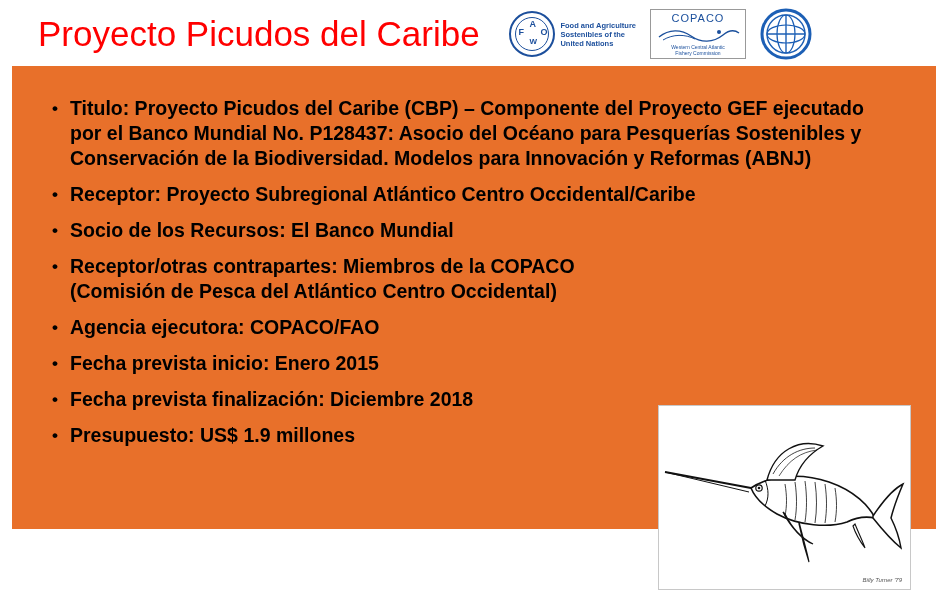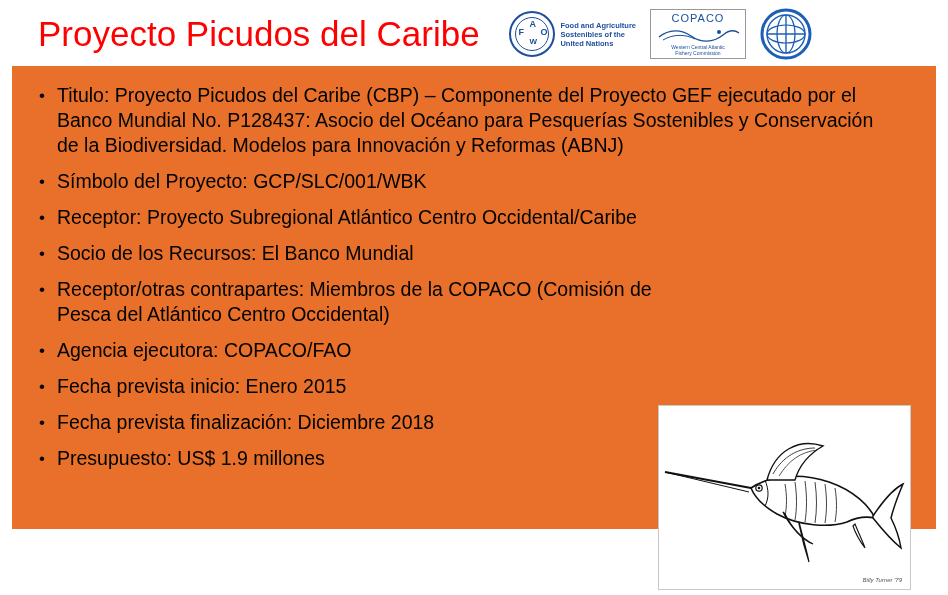--- a/index.html
+++ b/index.html
@@ -134,22 +134,23 @@
     position: absolute;
     left: 12px;
     top: 66px;
     width: 924px;
     height: 463px;
     background: #e8702a;
     box-sizing: border-box;
   }
   ul.bullets {
     list-style: none;
-    margin: 3px;
+    margin: 16px;
     padding: 14px 20px 0 20px;
+    font-weight: bold;
   }
   ul.bullets li {
     position: relative;
     color: #000000;
     font-size: 19.5px;
     line-height: 25px;
     padding-left: 22px;
     margin-bottom: 11px;
   }
   ul.bullets li::before {
@@ -241,21 +242,20 @@
         <ellipse cx="26" cy="26" rx="9" ry="19" fill="none" stroke="#1c5fb5" stroke-width="1.2"></ellipse>
         <ellipse cx="26" cy="26" rx="19" ry="9" fill="none" stroke="#1c5fb5" stroke-width="1.2"></ellipse>
       </svg>
 
     </div>
   </div>
 
   <div class="body-box">
     <ul class="bullets">
       <li class="first-item">Titulo: Proyecto Picudos del Caribe (CBP) – Componente del Proyecto GEF ejecutado por el Banco Mundial No. P128437: Asocio del Océano para Pesquerías Sostenibles y Conservación de la Biodiversidad. Modelos para Innovación y Reformas (ABNJ)</li>
-      <li>Símbolo del Proyecto: GCP/SLC/001/WBK</li>
       <li>Receptor: Proyecto Subregional Atlántico Centro Occidental/Caribe</li>
       <li> Socio de los Recursos: El Banco Mundial</li>
       <li class="wide-item">Receptor/otras contrapartes: Miembros de la COPACO (Comisión de Pesca del Atlántico Centro Occidental)</li>
       <li>Agencia ejecutora: COPACO/FAO</li>
       <li>Fecha prevista inicio: Enero 2015</li>
       <li>Fecha prevista finalización: Diciembre 2018</li>
       <li>Presupuesto: US$ 1.9 millones</li>
     </ul>
 
     <div class="picture">

